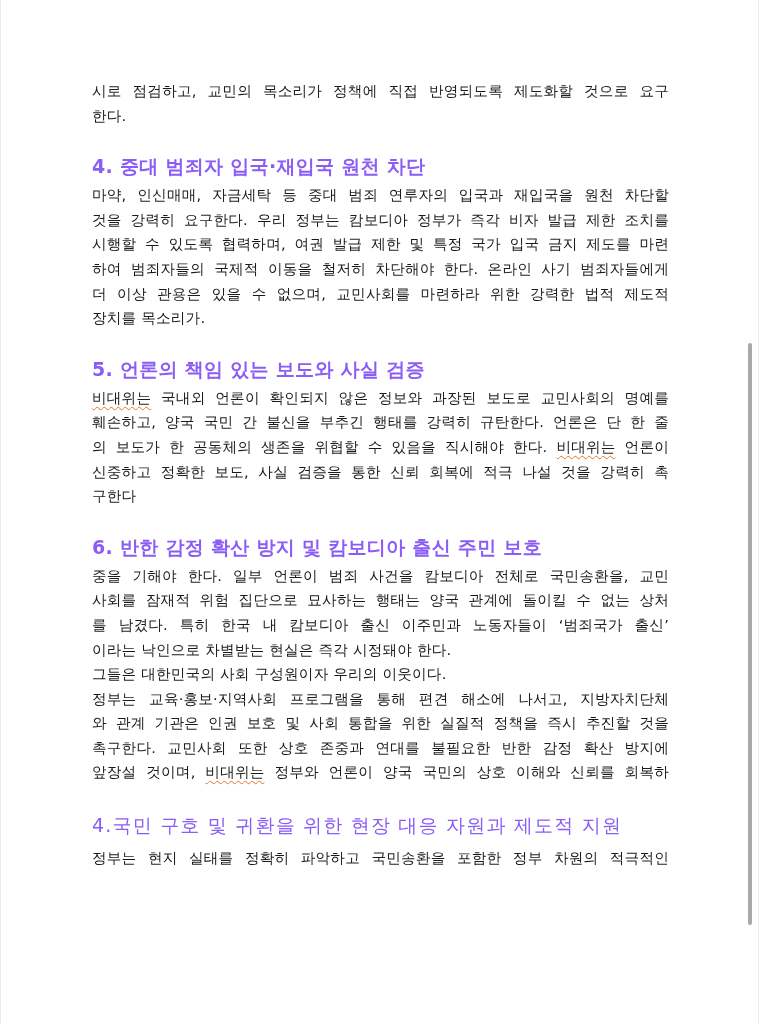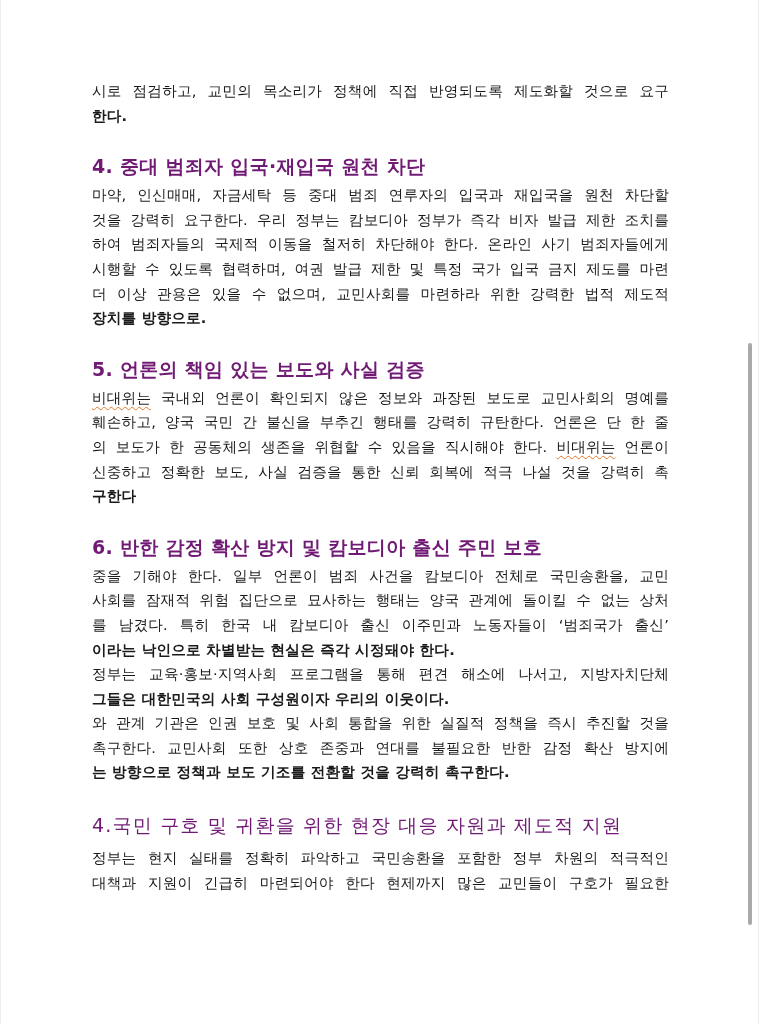--- a/index.html
+++ b/index.html
@@ -32,31 +32,30 @@
       height: 24.6px;
       line-height: 24.6px;
       font-size: 14.6px;
       white-space: nowrap;
       text-align: justify;
       text-align-last: justify;
       letter-spacing: 0.2px;
     }
     .line.last {
       text-align-last: left;
-      font-weight: bold;
     }
     .heading {
       display: block;
       font-size: 19px;
       font-weight: bold;
       height: 30px;
       line-height: 30px;
       white-space: nowrap;
       letter-spacing: 0.3px;
-      color: #701a75;
+      color: #8b5cf6;
     }
     .heading.light {
       font-weight: normal;
       letter-spacing: 1.2px;
     }
     .spacer-a { height: 23px; }
     .spacer-b { height: 2px; }
     .squiggle {
       text-decoration: underline wavy #e0782a;
       text-decoration-thickness: 1px;
@@ -85,24 +84,24 @@
     <span class="line last">한다.</span>
   </div>
 
   <div class="spacer-a"></div>
 
   <div>
     <span class="heading">4. 중대 범죄자 입국·재입국 원천 차단</span>
     <div class="spacer-b"></div>
     <span class="line">마약, 인신매매, 자금세탁 등 중대 범죄 연루자의 입국과 재입국을 원천 차단할</span>
     <span class="line">것을 강력히 요구한다. 우리 정부는 캄보디아 정부가 즉각 비자 발급 제한 조치를</span>
+    <span class="line">시행할 수 있도록 협력하며, 여권 발급 제한 및 특정 국가 입국 금지 제도를 마련</span>
     <span class="line">하여 범죄자들의 국제적 이동을 철저히 차단해야 한다. 온라인 사기 범죄자들에게</span>
-    <span class="line">시행할 수 있도록 협력하며, 여권 발급 제한 및 특정 국가 입국 금지 제도를 마련</span>
     <span class="line">더 이상 관용은 있을 수 없으며, 교민사회를 마련하라 위한 강력한 법적 제도적</span>
-    <span class="line last">장치를 방향으로.</span>
+    <span class="line last">장치를 목소리가.</span>
   </div>
 
   <div class="spacer-a"></div>
 
   <div>
     <span class="heading">5. 언론의 책임 있는 보도와 사실 검증</span>
     <div class="spacer-b"></div>
     <span class="line"><span></span><span class="squiggle">비대위는</span><span> 국내외 언론이 확인되지 않은 정보와 과장된 보도로 교민사회의 명예를</span></span>
     <span class="line">훼손하고, 양국 국민 간 불신을 부추긴 행태를 강력히 규탄한다. 언론은 단 한 줄</span>
     <span class="line"><span>의 보도가 한 공동체의 생존을 위협할 수 있음을 직시해야 한다. </span><span class="squiggle">비대위는</span><span> 언론이</span></span>
@@ -112,31 +111,30 @@
 
   <div class="spacer-a"></div>
 
   <div>
     <span class="heading">6. 반한 감정 확산 방지 및 캄보디아 출신 주민 보호</span>
     <div class="spacer-b"></div>
     <span class="line">중을 기해야 한다. 일부 언론이 범죄 사건을 캄보디아 전체로 국민송환을, 교민</span>
     <span class="line">사회를 잠재적 위험 집단으로 묘사하는 행태는 양국 관계에 돌이킬 수 없는 상처</span>
     <span class="line">를 남겼다. 특히 한국 내 캄보디아 출신 이주민과 노동자들이 ‘범죄국가 출신’</span>
     <span class="line last">이라는 낙인으로 차별받는 현실은 즉각 시정돼야 한다.</span>
+    <span class="line last">그들은 대한민국의 사회 구성원이자 우리의 이웃이다.</span>
     <span class="line">정부는 교육·홍보·지역사회 프로그램을 통해 편견 해소에 나서고, 지방자치단체</span>
-    <span class="line last">그들은 대한민국의 사회 구성원이자 우리의 이웃이다.</span>
     <span class="line">와 관계 기관은 인권 보호 및 사회 통합을 위한 실질적 정책을 즉시 추진할 것을</span>
     <span class="line">촉구한다. 교민사회 또한 상호 존중과 연대를 불필요한 반한 감정 확산 방지에</span>
-    <span class="line last">는 방향으로 정책과 보도 기조를 전환할 것을 강력히 촉구한다.</span>
+    <span class="line"><span>앞장설 것이며, </span><span class="squiggle">비대위는</span><span> 정부와 언론이 양국 국민의 상호 이해와 신뢰를 회복하</span></span>
   </div>
 
   <div class="spacer-a" style="height:25px"></div>
 
   <div>
     <span class="heading light">4.국민 구호 및 귀환을 위한 현장 대응 자원과 제도적 지원</span>
     <div class="spacer-b" style="height:6px"></div>
     <span class="line">정부는 현지 실태를 정확히 파악하고 국민송환을 포함한 정부 차원의 적극적인</span>
-    <span class="line">대책과 지원이 긴급히 마련되어야 한다 현제까지 많은 교민들이 구호가 필요한</span>
   </div>
 
 </div>
 
 <div class="scrollbar"></div>
 
 </body></html>

